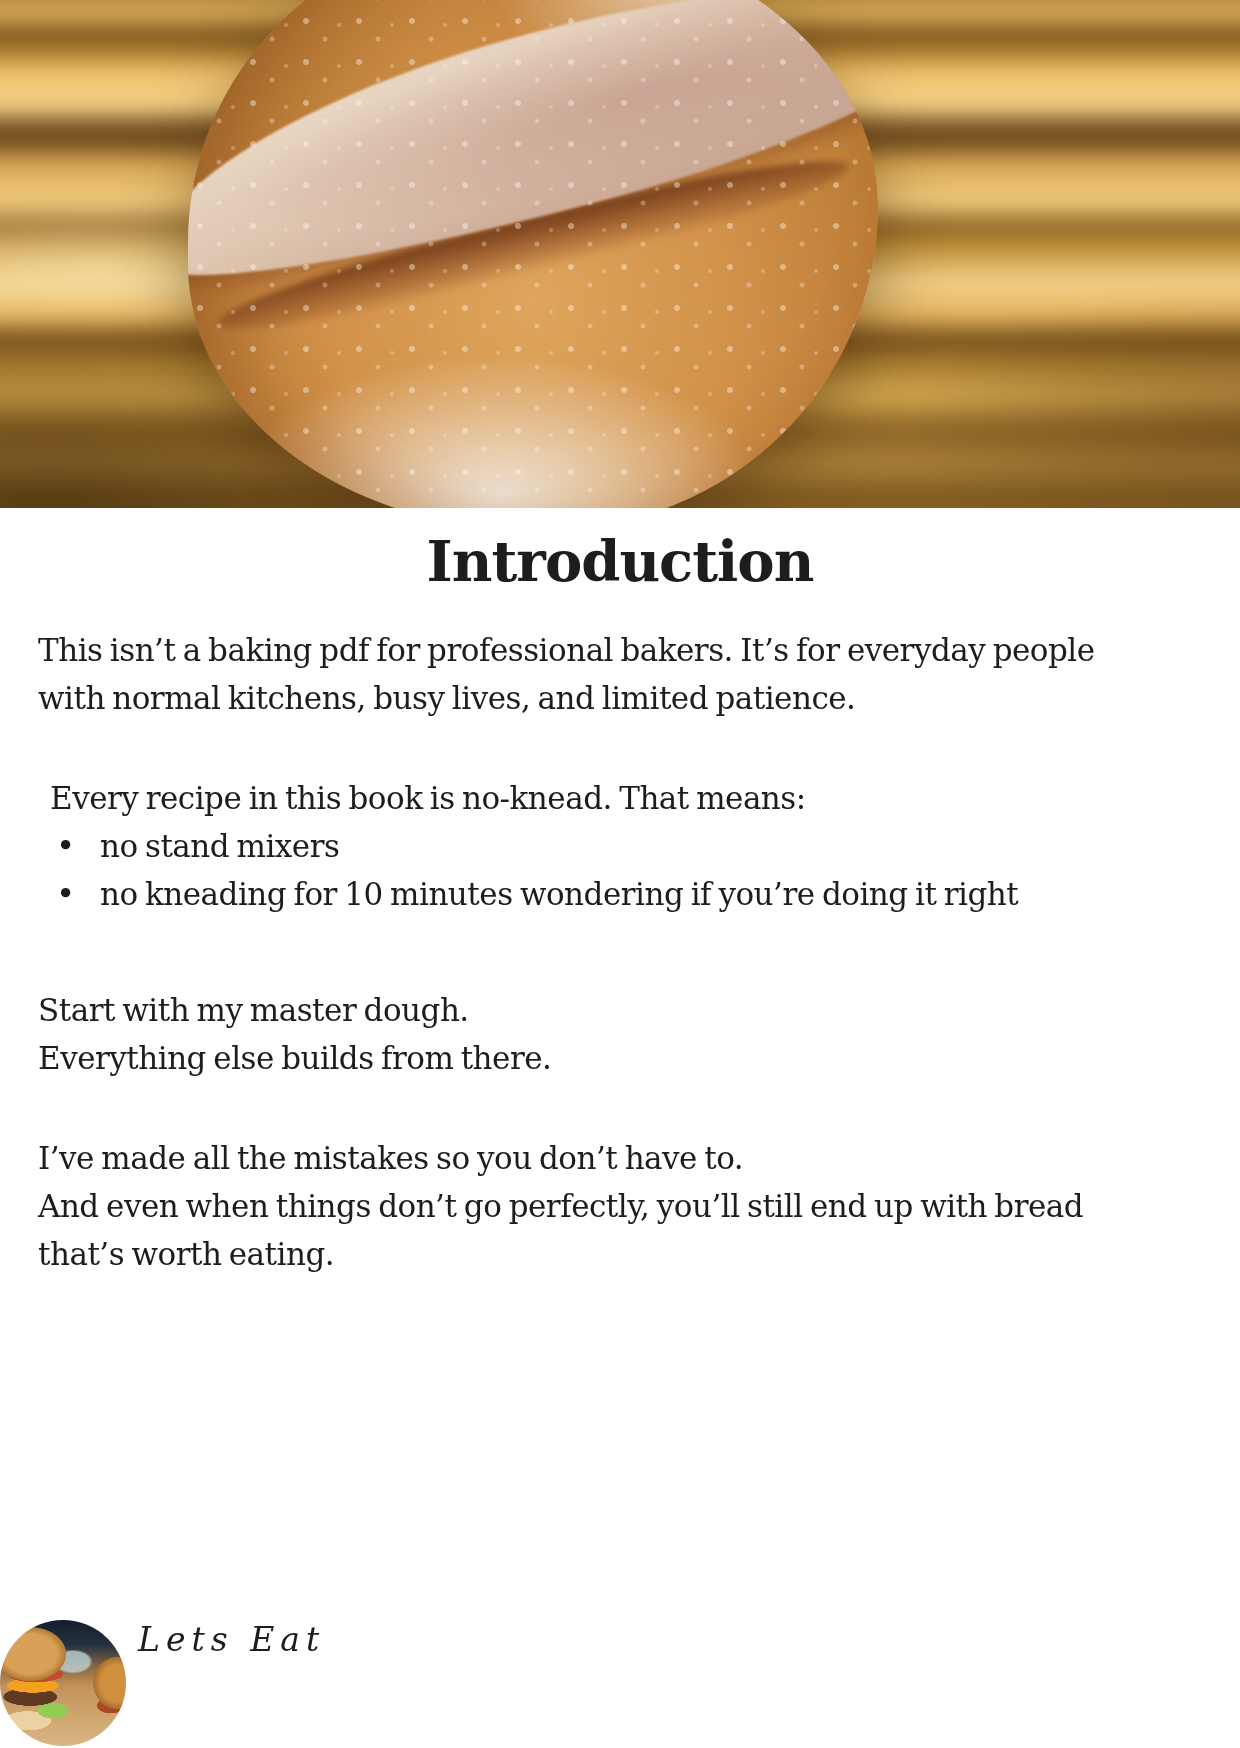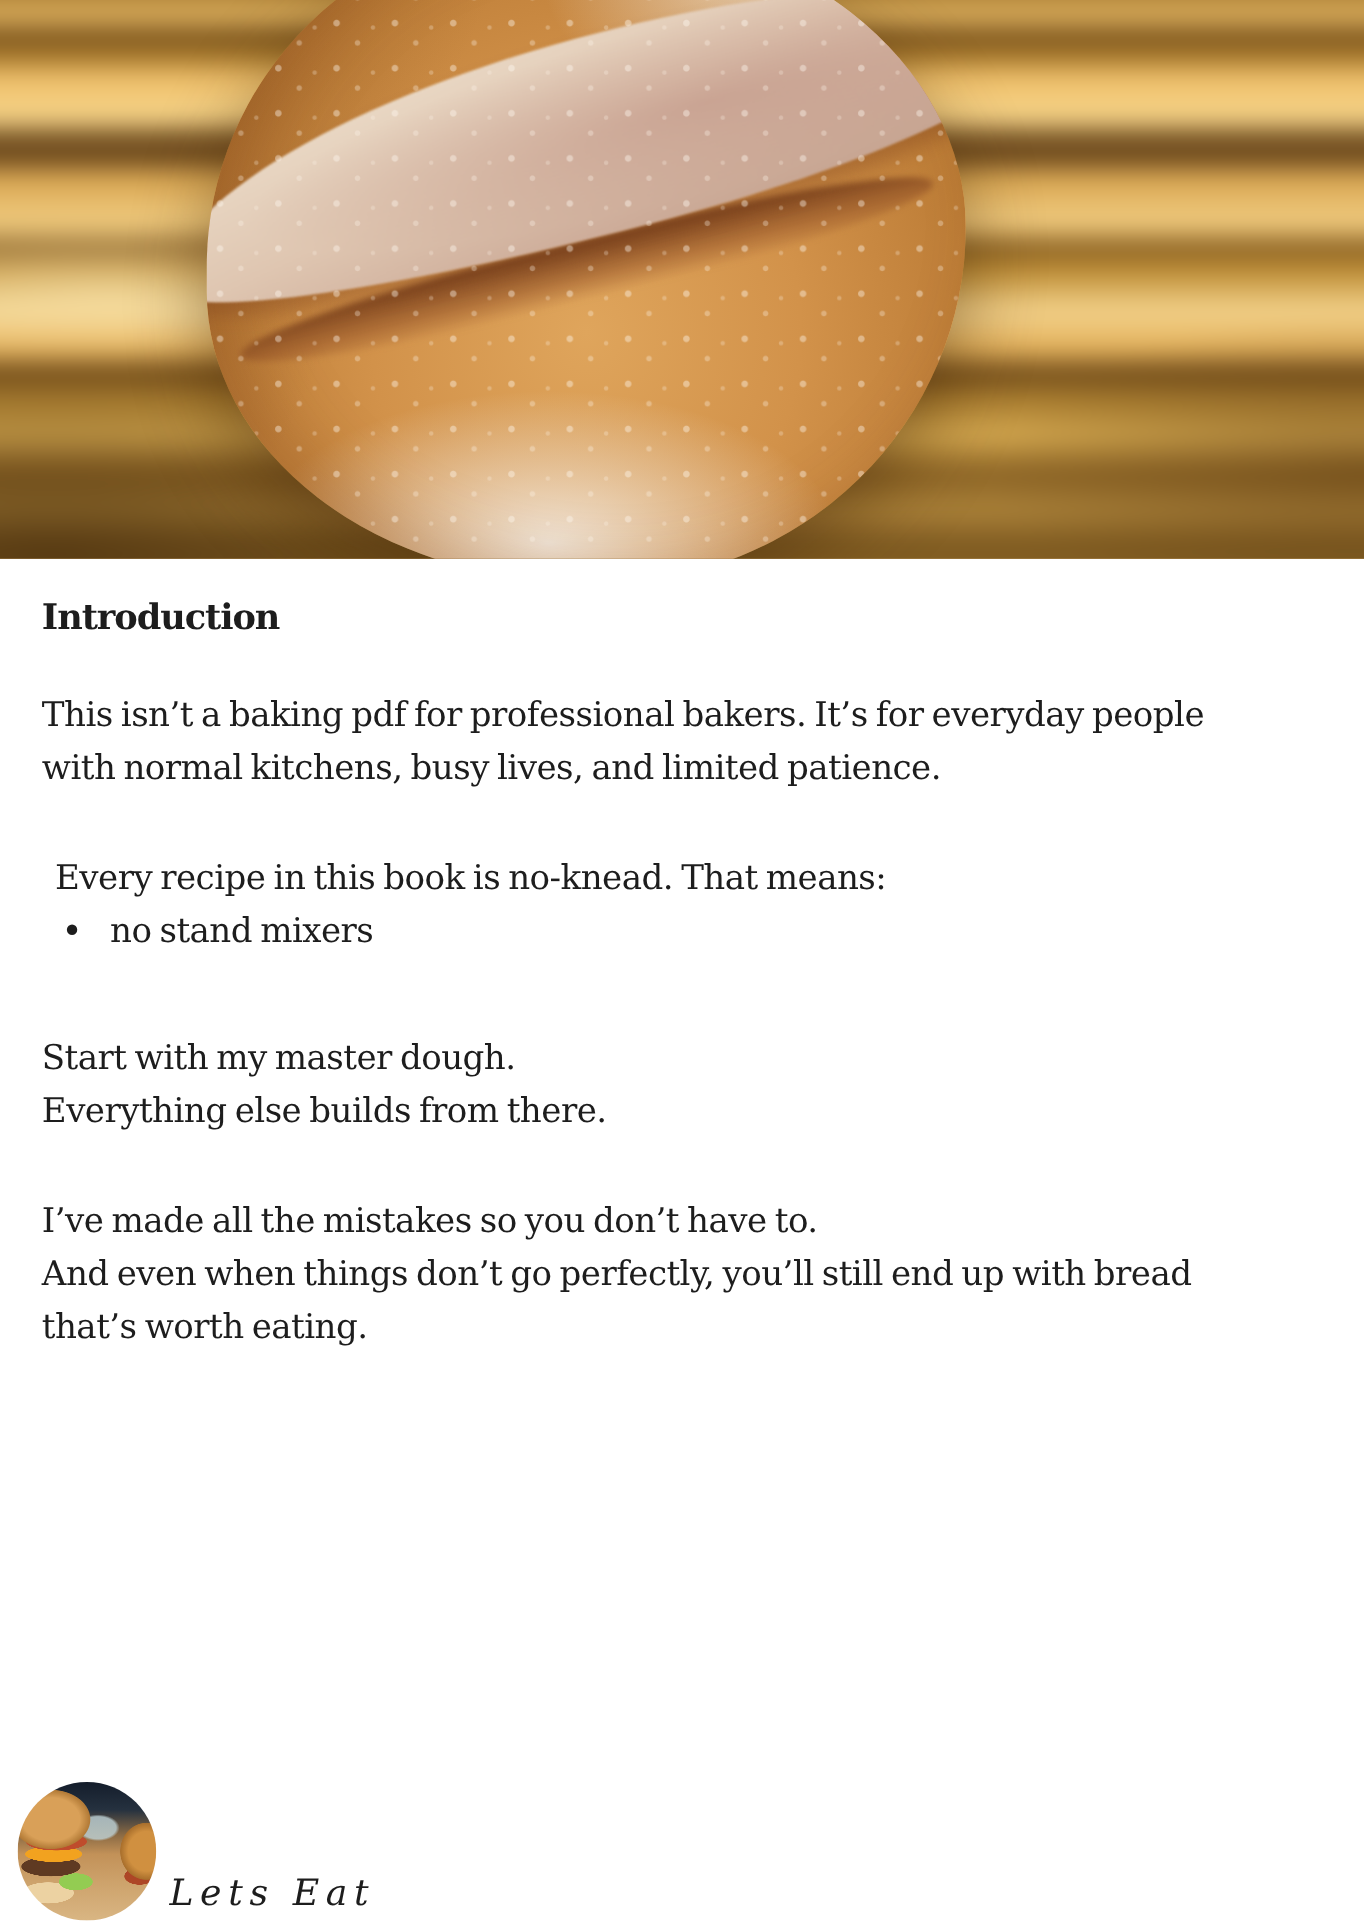--- a/index.html
+++ b/index.html
@@ -106,21 +106,22 @@
   
   .content {
     padding: 0 38px;
     font-size: 31px;
     line-height: 48px;
     letter-spacing: -0.5px;
     word-spacing: -2px;
   }
   .content h1 {
     margin: 28px 0 40px 0;
-    font-size: 32px;
+    text-align: center;
+    font-size: 56px;
     line-height: 50px;
     font-weight: 700;
     letter-spacing: -1px;
     word-spacing: 0;
   }
   .content p {
     margin: 0 0 52px 0;
     white-space: pre;
   }
   .content p.no-gap { margin-bottom: 0; margin-left: 12px; }
@@ -137,24 +138,24 @@
     content: "\2022";
     position: absolute;
     left: -44px;
     top: 0;
     font-size: 1.05em;
   }
 
   
   .footer {
     position: absolute;
-    left: 16px;
+    left: 0;
     top: 1620px;
     display: flex;
-    align-items: flex-end;
+    align-items: flex-start;
     gap: 12px;
   }
   .avatar {
     width: 126px;
     height: 126px;
     border-radius: 50%;
     flex: 0 0 auto;
     background:
       radial-gradient(ellipse 36% 27% at 24% 27%, #d9a058 0 58%, #b27a36 78%, rgba(178,122,54,0) 80%),
       radial-gradient(ellipse 10% 5%  at 18% 16%, rgba(255,240,210,0.9) 0 60%, rgba(255,240,210,0) 70%),
@@ -190,20 +191,21 @@
   <div class="content">
     <h1>Introduction</h1>
 
 
     <p>This isn’t a baking pdf for professional bakers. It’s for everyday people
 with normal kitchens, busy lives, and limited patience.</p>
 
     <p class="no-gap">Every recipe in this book is no-knead. That means:</p>
     <ul>
       <li>no stand mixers</li>
+      <li>no kneading for 10 minutes wondering if you’re doing it right</li>
     </ul>
 
 
     <p>Start with my master dough.
 Everything else builds from there.</p>
 
     <p>I’ve made all the mistakes so you don’t have to.
 And even when things don’t go perfectly, you’ll still end up with bread
 that’s worth eating.</p>
   </div>

